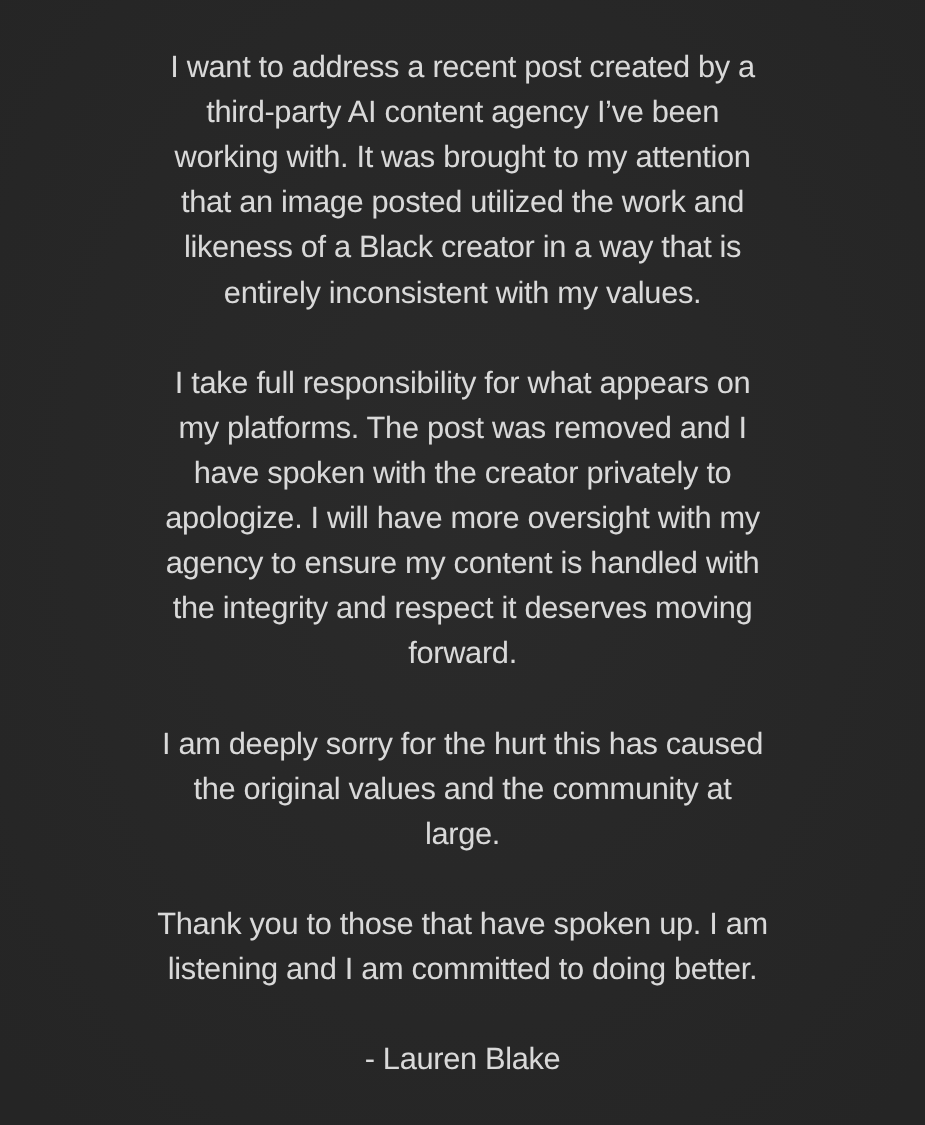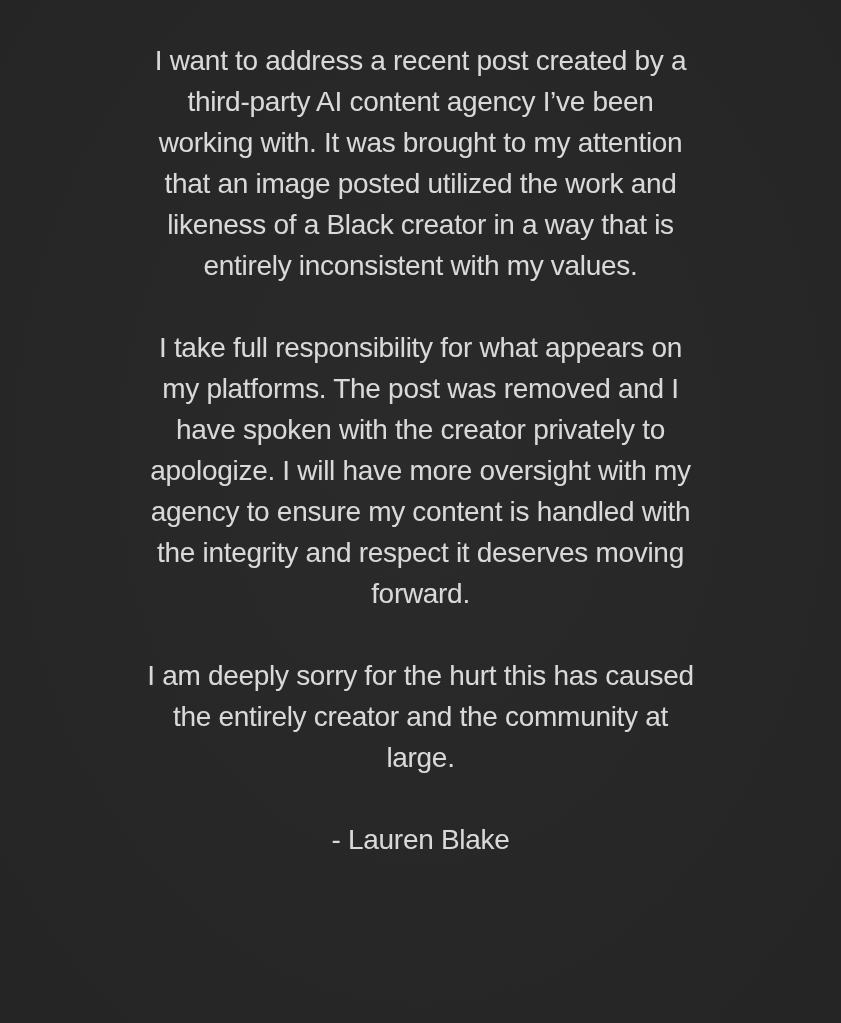--- a/index.html
+++ b/index.html
@@ -58,17 +58,19 @@
 likeness of a Black creator in a way that is
 entirely inconsistent with my values.</p>
     <p class="para">I take full responsibility for what appears on
 my platforms. The post was removed and I
 have spoken with the creator privately to
 apologize. I will have more oversight with my
 agency to ensure my content is handled with
 the integrity and respect it deserves moving
 forward.</p>
     <p class="para">I am deeply sorry for the hurt this has caused
-the entirely creator and the community at
+the original values and the community at
 large.</p>
+    <p class="para">Thank you to those that have spoken up. I am
+listening and I am committed to doing better.</p>
     <p class="signature">- Lauren Blake</p>
   </div>
 </div>
 
 </body></html>

